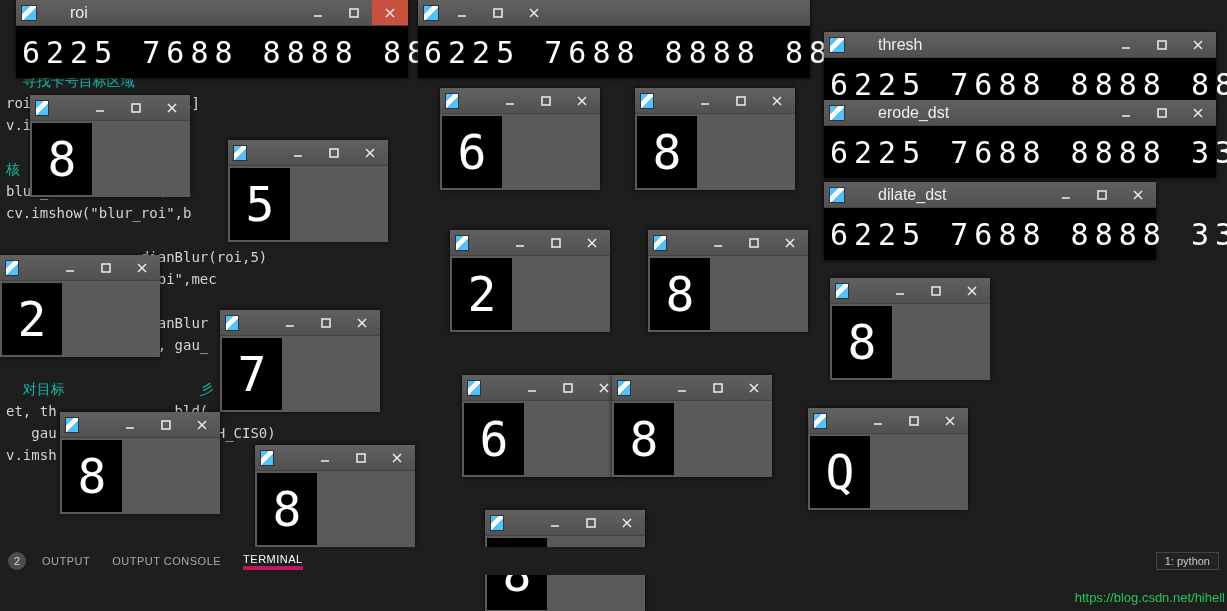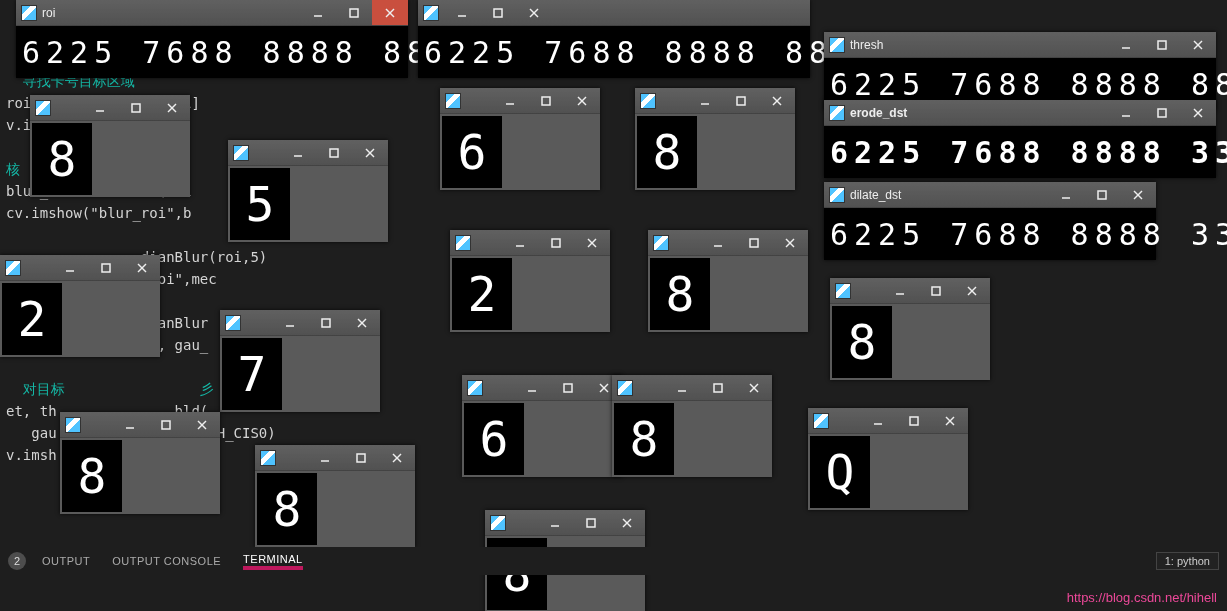--- a/index.html
+++ b/index.html
@@ -38,24 +38,25 @@
   }
   .titlebar .icon {
     width: 16px; height: 16px;
     margin: 0 5px;
     background: linear-gradient(135deg,#4fc3ff 30%,#fff 31%,#fff 55%,#4fc3ff 56%);
     border: 1px solid #333;
   }
   .titlebar .title {
     color: #eee;
     font-family: "Segoe UI", sans-serif;
-    font-size: 12px;
+    font-size: 16px;
     flex: 1;
     white-space: nowrap;
     overflow: hidden;
+    margin-left: 28px;
   }
   .titlebar .btns {
     display: flex;
     height: 100%;
   }
   .titlebar .btn {
     width: 36px;
     display: flex;
     align-items: center;
     justify-content: center;
@@ -113,22 +114,22 @@
     color: #ddd;
     font-size: 11px;
     margin-right: 16px;
   }
   .bottom-bar .tab { margin-right: 22px; letter-spacing: 0.5px;}
   .bottom-bar .tab.active { color: #fff; border-bottom: 4px solid #be185d; padding-bottom: 1px; }
   .bottom-bar .spacer { flex: 1; }
   .bottom-bar .right { color: #ccc; background:#222; padding:2px 8px; border:1px solid #444;}
   .watermark {
     position: absolute;
-    right: 10px; bottom: 6px;
-    color: #ec4899;
+    right: 2px; bottom: 6px;
+    color: #22c55e;
     font-family: sans-serif;
     font-size: 13px;
   }
 </style>
 </head>
 <body>
 
 <div class="code-bg" id="codebg"><span class="gr">  寻找卡号目标区域</span>
 <span class="wh">roi = card_img[380:441]</span>
 <span class="wh">v.imshow("roi",roi)</span>
@@ -216,21 +217,21 @@
     <div class="btn ">
             <svg width="12" height="12">
               <line x1="2" y1="2" x2="10" y2="10" stroke-width="1.5"></line>
               <line x1="10" y1="2" x2="2" y2="10" stroke-width="1.5"></line>
             </svg>
           </div>
   </div>
     </div>
     <div class="content strip">6225 7688 8888 8888</div>
     </div>
-    <div class="win" style="left: 824px; top: 100px; width: 392px; font-weight: bold;">
+    <div class="win" style="left: 824px; top: 100px; width: 392px;">
     <div class="titlebar">
       <div class="icon"></div>
       <div class="title">erode_dst</div>
       <div class="btns">
     <div class="btn">
             <svg width="12" height="12">
               <line x1="2" y1="9" x2="10" y2="9" stroke-width="1.5"></line>
             </svg>
           </div>
     <div class="btn">

